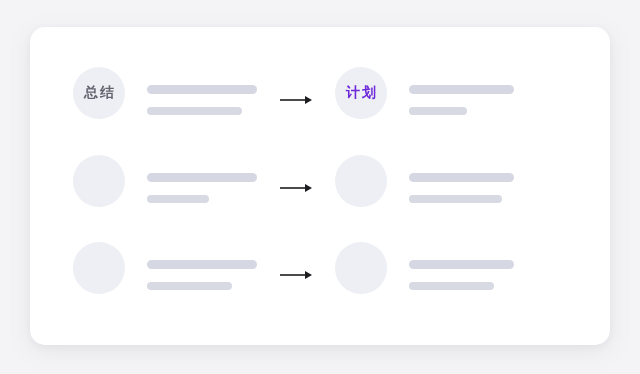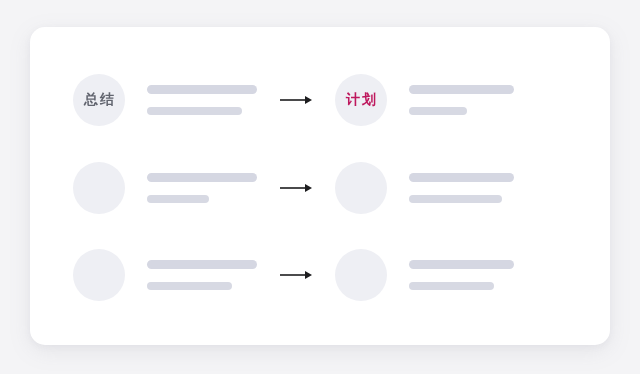--- a/index.html
+++ b/index.html
@@ -38,21 +38,20 @@
     display: flex;
     align-items: center;
   }
   #row-0 { top: 40px; }
   #row-1 { top: 128px; }
   #row-2 { top: 215px; }
 
   
   .group {
     display: flex;
-    align-items: center;
     height: 66px;
     font-family: Liberation Mono, monospace;
   }
   .group-left  { margin-left: 43px; }
   .group-right { margin-left: 0px; }
 
   
   .avatar {
     width: 52px;
     height: 52px;
@@ -116,21 +115,21 @@
     </div>
 
     <div class="arrow-cell">
       <svg class="arrow-svg" width="34" height="12" viewBox="0 0 34 12">
         <line x1="1" y1="6" x2="27" y2="6" stroke="#1d1d1f" stroke-width="1.6"></line>
         <path d="M26 2 L33 6 L26 10 Z" fill="#1d1d1f"></path>
       </svg>
     </div>
 
     <div class="group group-right">
-      <div class="avatar" style="background: rgb(238, 239, 244); color: #be185d;">
+      <div class="avatar" style="background: rgb(238, 239, 244); color: #6d28d9;">
         <span>计划</span>
       </div>
       <div class="lines">
         <span class="bar" id="b-0-r-0" style="width: 105px; background: rgb(213, 215, 226);"></span>
         <span class="bar thin" id="b-0-r-1" style="width: 58px;"></span>
       </div>
     </div>
   </div>
 
   <div class="row" id="row-1">

